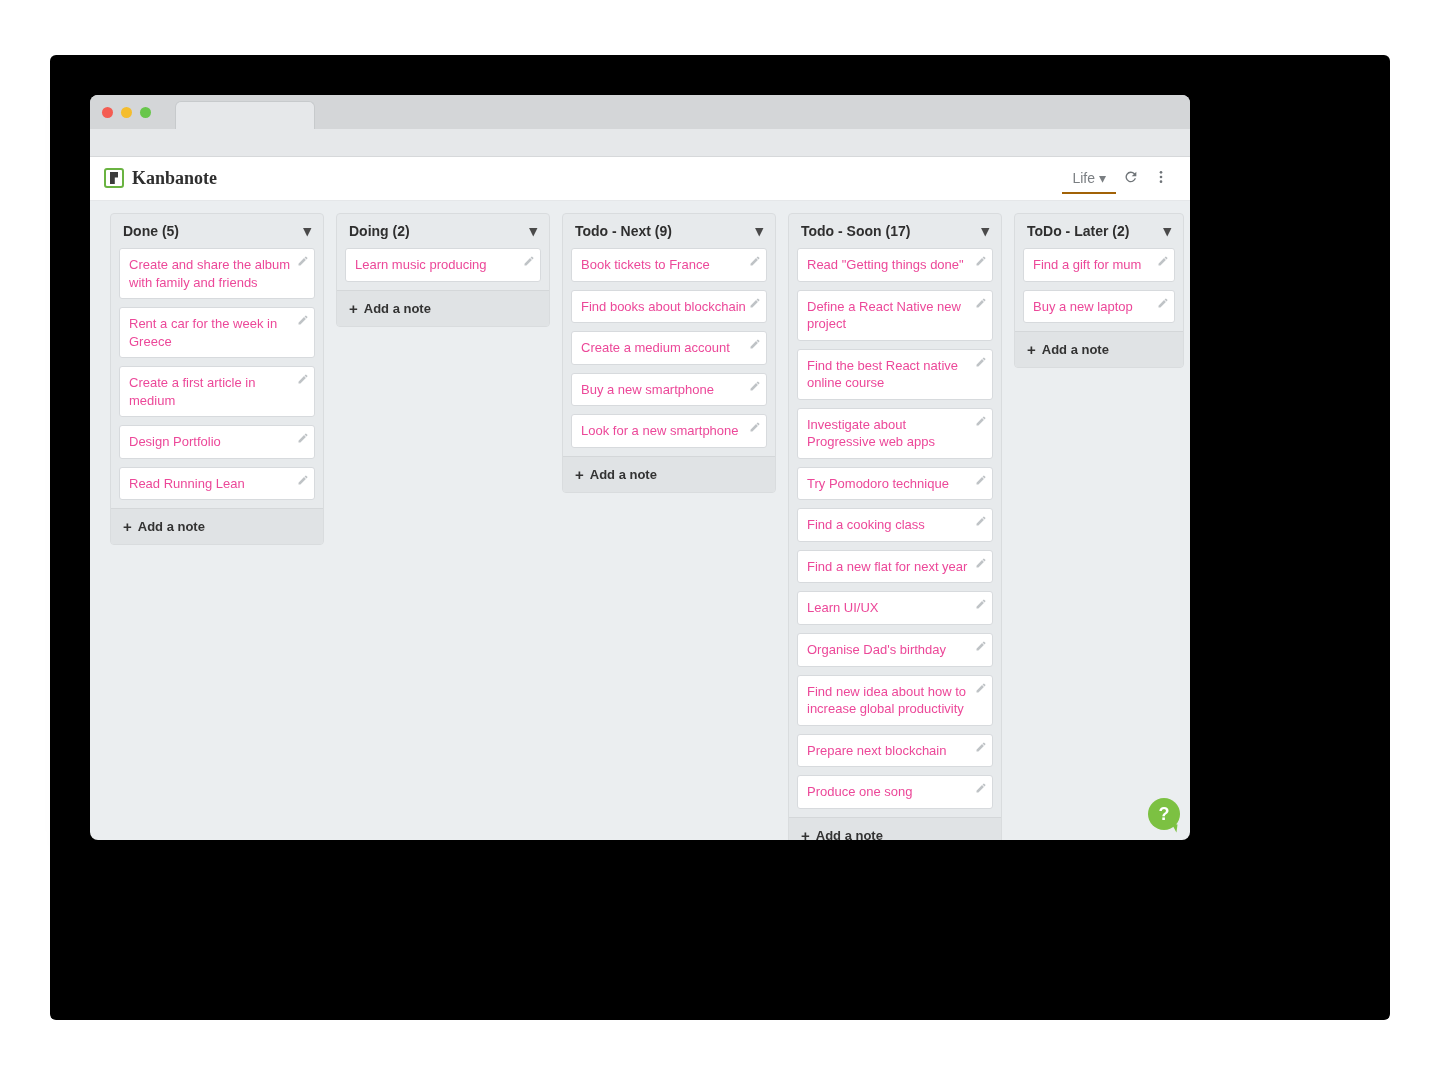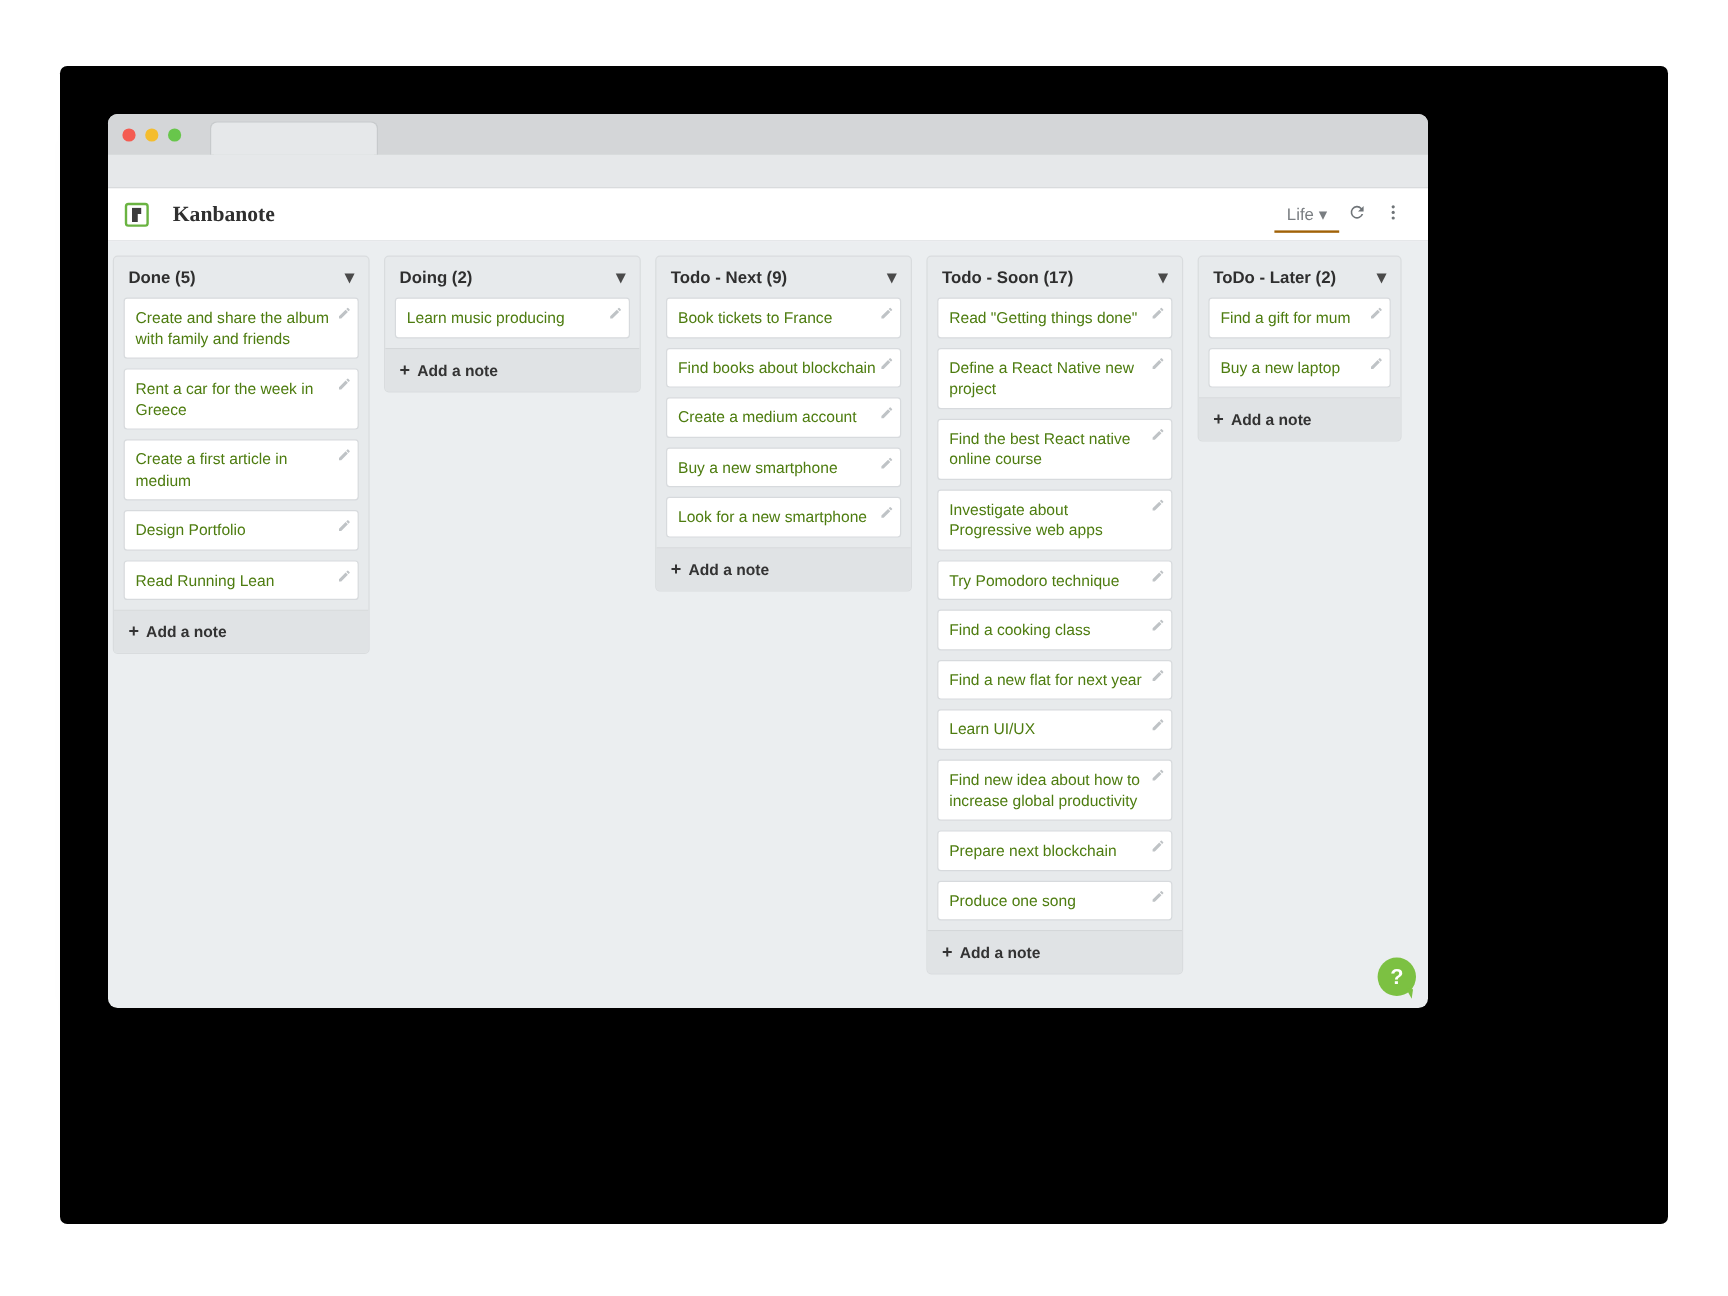--- a/index.html
+++ b/index.html
@@ -76,22 +76,22 @@
   .app-bar {
     height: 44px;
     background: #ffffff;
     border-bottom: 1px solid #e5e7e9;
     display: flex;
     align-items: center;
     padding: 0 14px;
   }
   .brand {
     display: flex;
-    align-items: flex-end;
-    gap: 20px;
+    align-items: flex-start;
+    gap: 8px;
   }
   .brand-logo {
     width: 20px; height: 20px;
     border: 2px solid #6ab341;
     border-radius: 3px;
     position: relative;
   }
   .brand-logo::after {
     content: "";
     position: absolute;
@@ -121,21 +121,21 @@
     color: #6f7478;
     cursor: pointer;
     border-radius: 4px;
   }
   .icon-btn svg { width: 16px; height: 16px; fill: currentColor; }
 
   
   .board {
     flex: 1;
     overflow: hidden;
-    padding: 12px 12px 12px 4px;
+    padding: 12px 12px 12px 20px;
     display: flex;
     gap: 12px;
     align-items: flex-start;
   }
   .column {
     width: 214px;
     background: #e7eaec;
     border: 1px solid #d9dcde;
     border-radius: 4px;
     flex-shrink: 0;
@@ -160,21 +160,21 @@
     gap: 8px;
   }
   .card {
     background: #ffffff;
     border: 1px solid #d7dadd;
     border-radius: 3px;
     padding: 7px 20px 7px 9px;
     position: relative;
     font-size: 13px;
     line-height: 1.35;
-    color: #4d7c0f;
+    color: #ec4899;
     cursor: pointer;
   }
   .card .edit {
     position: absolute;
     top: 5px; right: 5px;
     width: 12px; height: 12px;
     color: #bfc3c6;
   }
   .card .edit svg { width: 12px; height: 12px; fill: currentColor; }
 
@@ -361,20 +361,23 @@
                 </svg></span></div>
             <div class="card"><span>Find a cooking class</span><span class="edit"><svg viewBox="0 0 24 24">
                   <path d="M3 17.25V21h3.75L17.81 9.94l-3.75-3.75L3 17.25zM20.71 7.04a1 1 0 0 0 0-1.41l-2.34-2.34a1 1 0 0 0-1.41 0l-1.83 1.83 3.75 3.75 1.83-1.83z"></path>
                 </svg></span></div>
             <div class="card"><span>Find a new flat for next year</span><span class="edit"><svg viewBox="0 0 24 24">
                   <path d="M3 17.25V21h3.75L17.81 9.94l-3.75-3.75L3 17.25zM20.71 7.04a1 1 0 0 0 0-1.41l-2.34-2.34a1 1 0 0 0-1.41 0l-1.83 1.83 3.75 3.75 1.83-1.83z"></path>
                 </svg></span></div>
             <div class="card"><span>Learn UI/UX</span><span class="edit"><svg viewBox="0 0 24 24">
                   <path d="M3 17.25V21h3.75L17.81 9.94l-3.75-3.75L3 17.25zM20.71 7.04a1 1 0 0 0 0-1.41l-2.34-2.34a1 1 0 0 0-1.41 0l-1.83 1.83 3.75 3.75 1.83-1.83z"></path>
                 </svg></span></div>
+            <div class="card"><span>Organise Dad's birthday</span><span class="edit"><svg viewBox="0 0 24 24">
+                  <path d="M3 17.25V21h3.75L17.81 9.94l-3.75-3.75L3 17.25zM20.71 7.04a1 1 0 0 0 0-1.41l-2.34-2.34a1 1 0 0 0-1.41 0l-1.83 1.83 3.75 3.75 1.83-1.83z"></path>
+                </svg></span></div>
             <div class="card"><span>Find new idea about how to increase global productivity</span><span class="edit"><svg viewBox="0 0 24 24">
                   <path d="M3 17.25V21h3.75L17.81 9.94l-3.75-3.75L3 17.25zM20.71 7.04a1 1 0 0 0 0-1.41l-2.34-2.34a1 1 0 0 0-1.41 0l-1.83 1.83 3.75 3.75 1.83-1.83z"></path>
                 </svg></span></div>
             <div class="card"><span>Prepare next blockchain</span><span class="edit"><svg viewBox="0 0 24 24">
                   <path d="M3 17.25V21h3.75L17.81 9.94l-3.75-3.75L3 17.25zM20.71 7.04a1 1 0 0 0 0-1.41l-2.34-2.34a1 1 0 0 0-1.41 0l-1.83 1.83 3.75 3.75 1.83-1.83z"></path>
                 </svg></span></div>
             <div class="card"><span>Produce one song</span><span class="edit"><svg viewBox="0 0 24 24">
                   <path d="M3 17.25V21h3.75L17.81 9.94l-3.75-3.75L3 17.25zM20.71 7.04a1 1 0 0 0 0-1.41l-2.34-2.34a1 1 0 0 0-1.41 0l-1.83 1.83 3.75 3.75 1.83-1.83z"></path>
                 </svg></span></div>
           </div>

